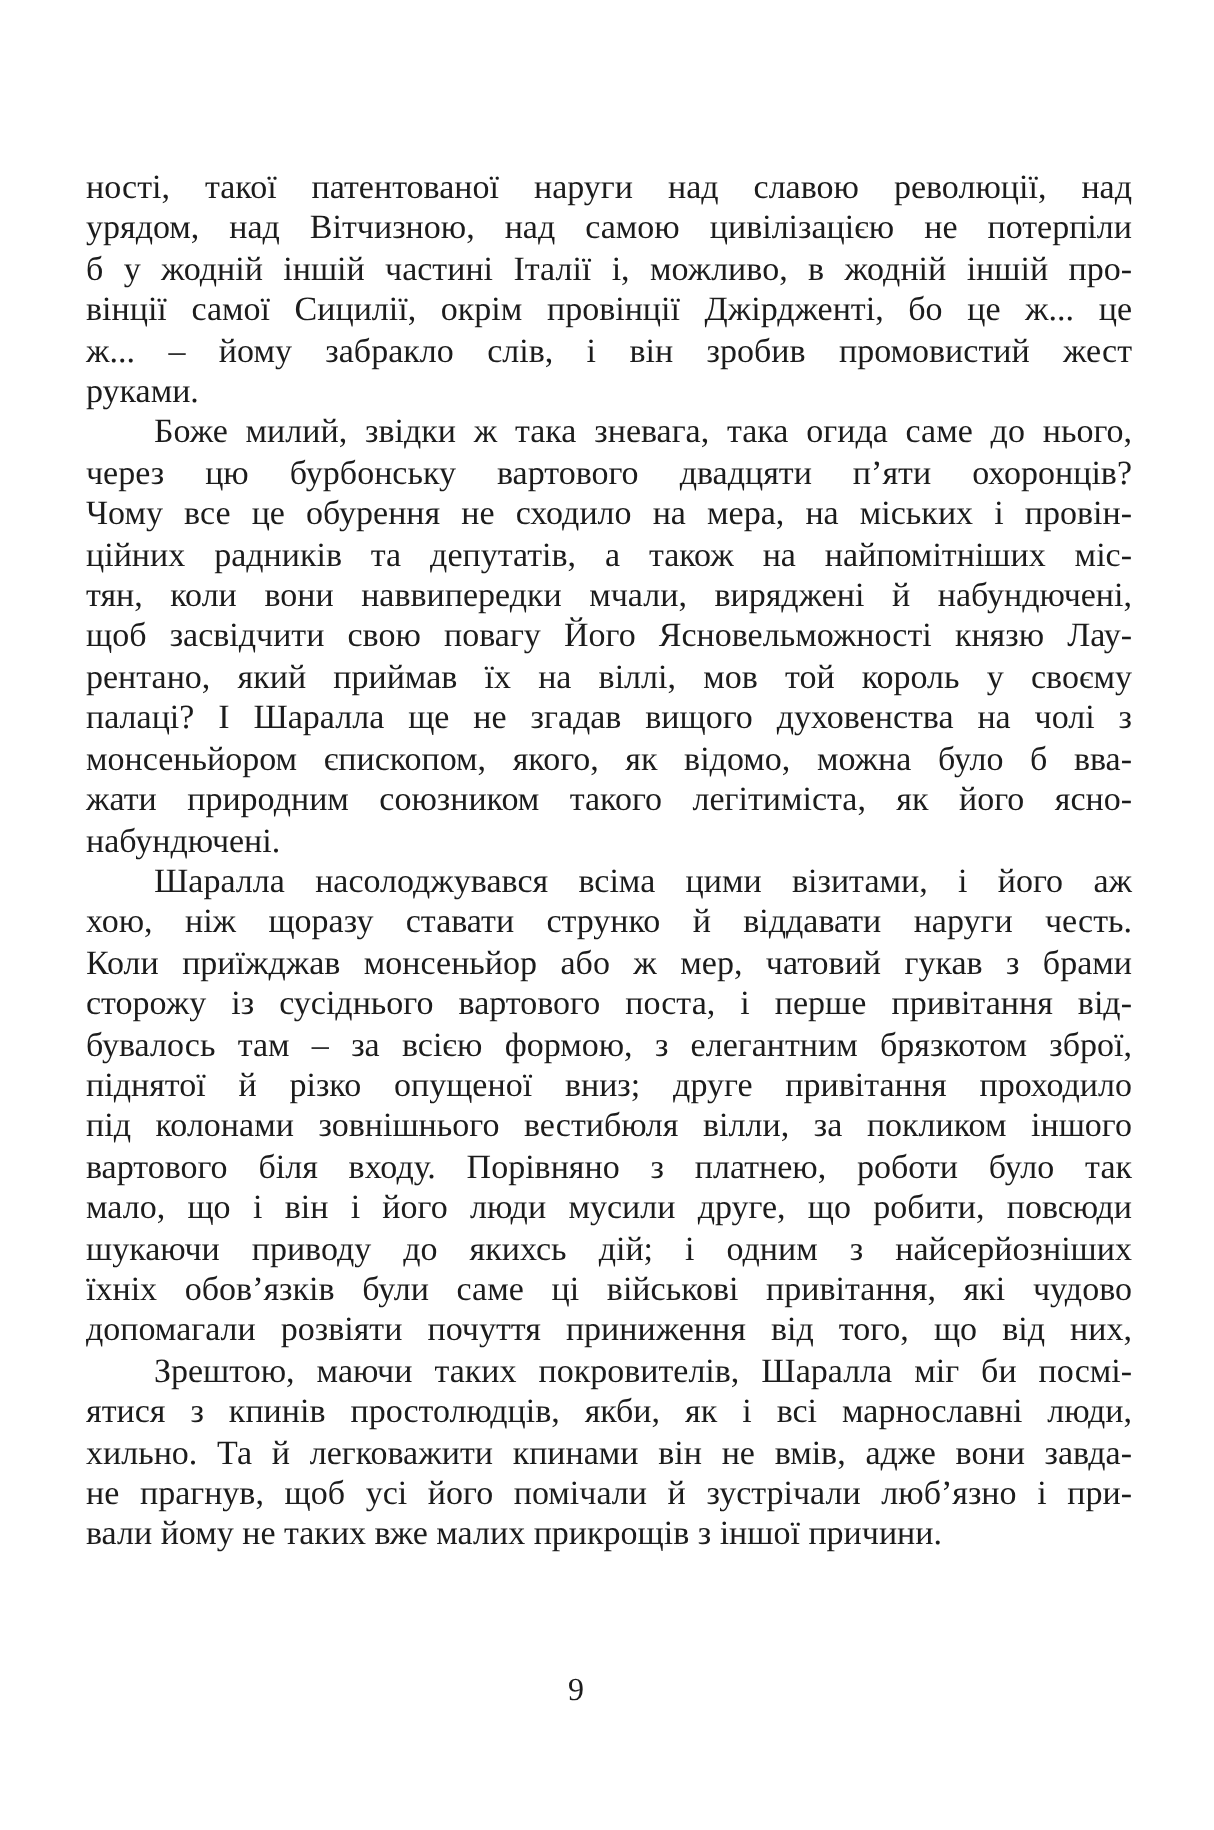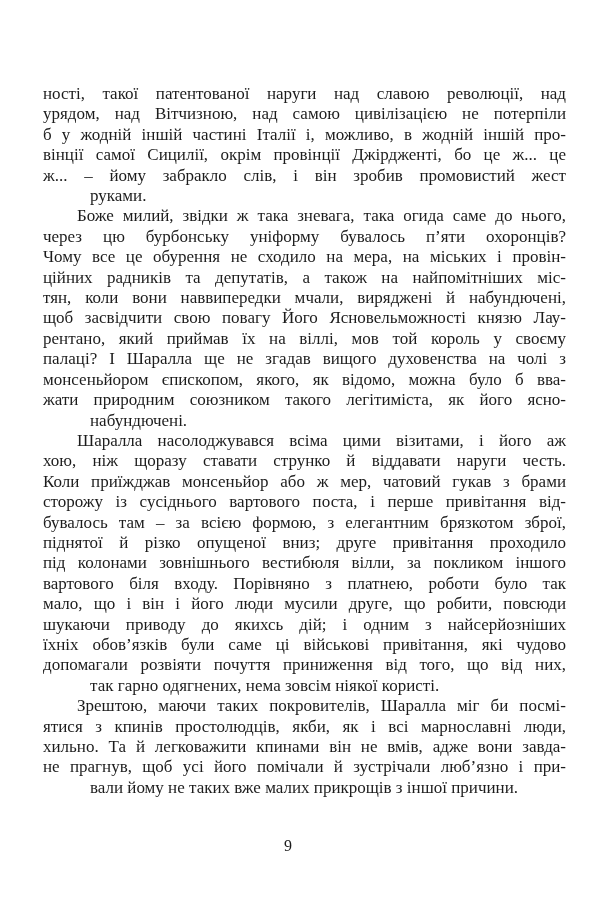--- a/index.html
+++ b/index.html
@@ -24,21 +24,21 @@
     width: 523px;
     font-size: 17px;
     line-height: 20.4px;
   }
   .paragraph { margin: 0; padding: 0; }
   .text-line {
     text-align: justify;
     text-align-last: justify;
     white-space: normal;
   }
-  .text-line.para-end { text-align-last: left; margin-left: 47px; }
+  .text-line.para-end { text-align-last: left; }
   .text-line.first-indent { text-indent: 34px; }
   .page-footer {
     position: absolute;
     top: 836px;
     left: 43px;
     width: 490px;
     text-align: center;
     font-size: 16px;
     line-height: 20px;
   }
@@ -51,21 +51,21 @@
       <div class="paragraph">
         <div class="text-line">ності, такої патентованої наруги над славою революції, над</div>
         <div class="text-line">урядом, над Вітчизною, над самою цивілізацією не потерпіли</div>
         <div class="text-line">б у жодній іншій частині Італії і, можливо, в жодній іншій про-</div>
         <div class="text-line">вінції самої Сицилії, окрім провінції Джірдженті, бо це ж... це</div>
         <div class="text-line">ж... – йому забракло слів, і він зробив промовистий жест</div>
         <div class="text-line para-end">руками.</div>
       </div>
       <div class="paragraph">
         <div class="text-line first-indent">Боже милий, звідки ж така зневага, така огида саме до нього,</div>
-        <div class="text-line">через цю бурбонську уніформу бувалось п’яти охоронців?</div>
+        <div class="text-line">через цю бурбонську вартового двадцяти п’яти охоронців?</div>
         <div class="text-line">Чому все це обурення не сходило на мера, на міських і провін-</div>
         <div class="text-line">ційних радників та депутатів, а також на найпомітніших міс-</div>
         <div class="text-line">тян, коли вони наввипередки мчали, виряджені й набундючені,</div>
         <div class="text-line">щоб засвідчити свою повагу Його Ясновельможності князю Лау-</div>
         <div class="text-line">рентано, який приймав їх на віллі, мов той король у своєму</div>
         <div class="text-line">палаці? І Шаралла ще не згадав вищого духовенства на чолі з</div>
         <div class="text-line">монсеньйором єпископом, якого, як відомо, можна було б вва-</div>
         <div class="text-line">жати природним союзником такого легітиміста, як його ясно-</div>
         <div class="text-line para-end">набундючені.</div>
       </div>
@@ -75,21 +75,20 @@
         <div class="text-line">Коли приїжджав монсеньйор або ж мер, чатовий гукав з брами</div>
         <div class="text-line">сторожу із сусіднього вартового поста, і перше привітання від-</div>
         <div class="text-line">бувалось там – за всією формою, з елегантним брязкотом зброї,</div>
         <div class="text-line">піднятої й різко опущеної вниз; друге привітання проходило</div>
         <div class="text-line">під колонами зовнішнього вестибюля вілли, за покликом іншого</div>
         <div class="text-line">вартового біля входу. Порівняно з платнею, роботи було так</div>
         <div class="text-line">мало, що і він і його люди мусили друге, що робити, повсюди</div>
         <div class="text-line">шукаючи приводу до якихсь дій; і одним з найсерйозніших</div>
         <div class="text-line">їхніх обов’язків були саме ці військові привітання, які чудово</div>
         <div class="text-line">допомагали розвіяти почуття приниження від того, що від них,</div>
-        <div class="text-line para-end">так гарно одягнених, нема зовсім ніякої користі.</div>
       </div>
       <div class="paragraph">
         <div class="text-line first-indent">Зрештою, маючи таких покровителів, Шаралла міг би посмі-</div>
         <div class="text-line">ятися з кпинів простолюдців, якби, як і всі марнославні люди,</div>
         <div class="text-line">хильно. Та й легковажити кпинами він не вмів, адже вони завда-</div>
         <div class="text-line">не прагнув, щоб усі його помічали й зустрічали люб’язно і при-</div>
         <div class="text-line para-end">вали йому не таких вже малих прикрощів з іншої причини.</div>
       </div>
     </div>
   <div class="page-footer">

